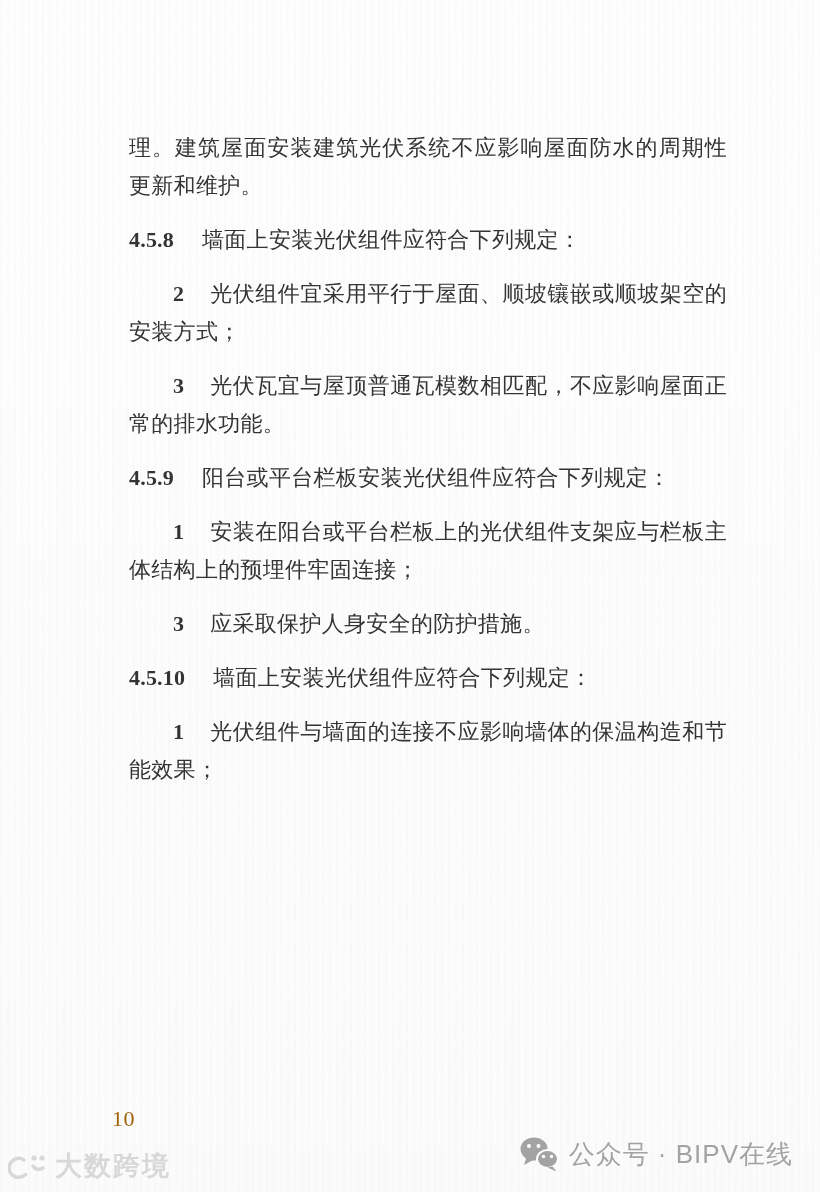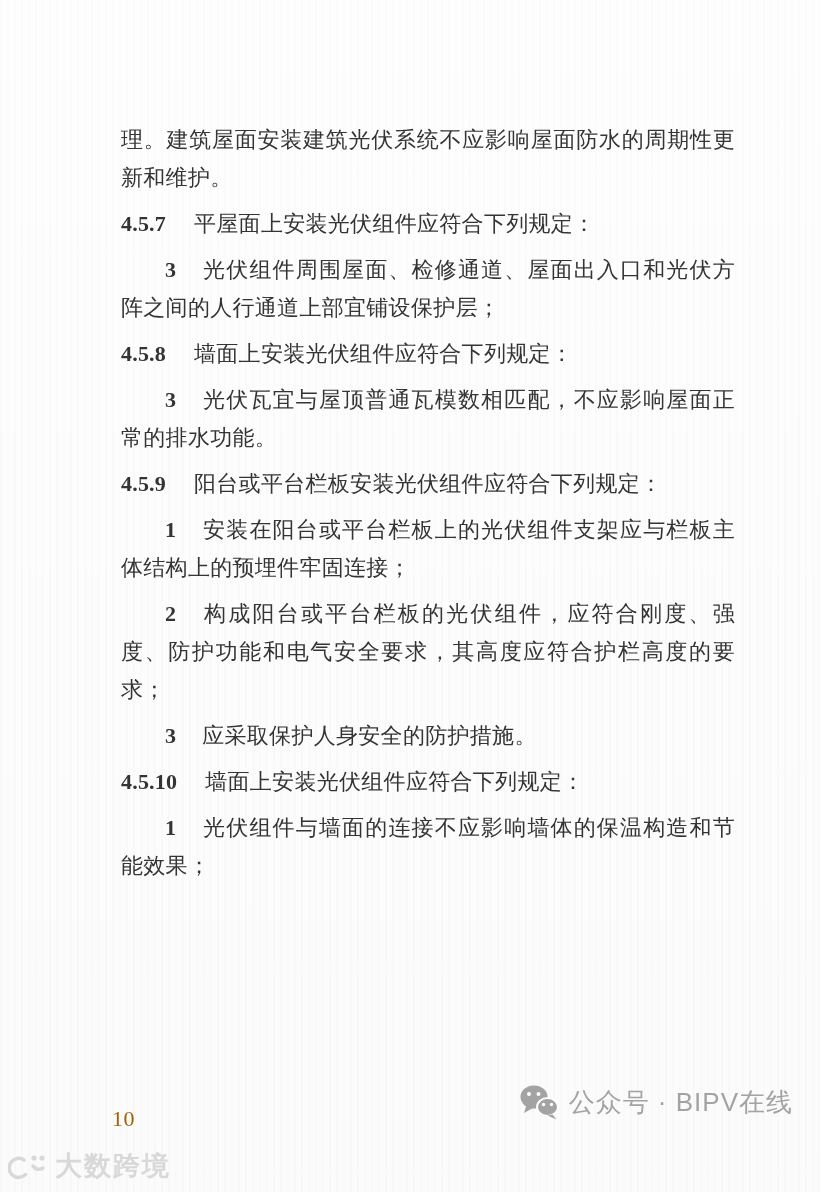--- a/index.html
+++ b/index.html
@@ -22,21 +22,21 @@
     position: absolute;
     left: 113px;
     top: 113px;
     width: 630px;
     font-size: 22px;
     line-height: 38px;
     letter-spacing: 0.3px;
     color: #343434;
     text-align: justify;
   }
-  .para { margin: 8px; }
+  .para { margin: 16px; }
   .para.item { text-indent: 2em; }
   .para.clause .num,
   .para.item .num {
     font-weight: 700;
     letter-spacing: 0.2px;
     margin-right: 26px;
   }
   .para.clause .num { margin-right: 28px; }
 
   
@@ -63,55 +63,53 @@
     font-size: 27px;
     letter-spacing: 2px;
     user-select: none;
   }
   .watermark svg { display: block; }
 
   
   .badge {
     position: absolute;
     right: 27px;
-    top: 1084px;
+    top: 1136px;
     display: flex;
     align-items: center;
     gap: 10px;
     color: #a3a3a3;
     font-family: "Liberation Sans", "DejaVu Sans", sans-serif;
     font-size: 26px;
     letter-spacing: 1px;
   }
   .badge svg { display: block; }
 </style>
 </head>
 <body>
 
 <div class="doc" style="color: rgb(52, 52, 52);">
   <p class="para body"><span class="txt">理。建筑屋面安装建筑光伏系统不应影响屋面防水的周期性更新和维护。</span></p>
 
-  <p class="para clause"><span class="num">4.5.7</span><span class="txt">平屋面上安装光伏组件应符合下列规定：</span></p>
 
 
 
-  <p class="para item"><span class="num">3</span><span class="txt">光伏组件周围屋面、检修通道、屋面出入口和光伏方阵之间的人行通道上部宜铺设保护层；</span></p>
 
 
   <p class="para clause"><span class="num">4.5.8</span><span class="txt">墙面上安装光伏组件应符合下列规定：</span></p>
 
 
+  <p class="para item"><span class="num">2</span><span class="txt">光伏组件宜采用平行于屋面、顺坡镶嵌或顺坡架空的安装方式；</span></p>
 
   <p class="para item"><span class="num">3</span><span class="txt">光伏瓦宜与屋顶普通瓦模数相匹配，不应影响屋面正常的排水功能。</span></p>
 
   <p class="para clause"><span class="num">4.5.9</span><span class="txt">阳台或平台栏板安装光伏组件应符合下列规定：</span></p>
 
   <p class="para item"><span class="num">1</span><span class="txt">安装在阳台或平台栏板上的光伏组件支架应与栏板主体结构上的预埋件牢固连接；</span></p>
 
-  <p class="para item"><span class="num">2</span><span class="txt">构成阳台或平台栏板的光伏组件，应符合刚度、强度、防护功能和电气安全要求，其高度应符合护栏高度的要求；</span></p>
 
   <p class="para item"><span class="num">3</span><span class="txt">应采取保护人身安全的防护措施。</span></p>
 
   <p class="para clause"><span class="num">4.5.10</span><span class="txt">墙面上安装光伏组件应符合下列规定：</span></p>
 
   <p class="para item"><span class="num">1</span><span class="txt">光伏组件与墙面的连接不应影响墙体的保温构造和节能效果；</span></p>
 </div>
 
 <div class="page-num">10</div>
 

